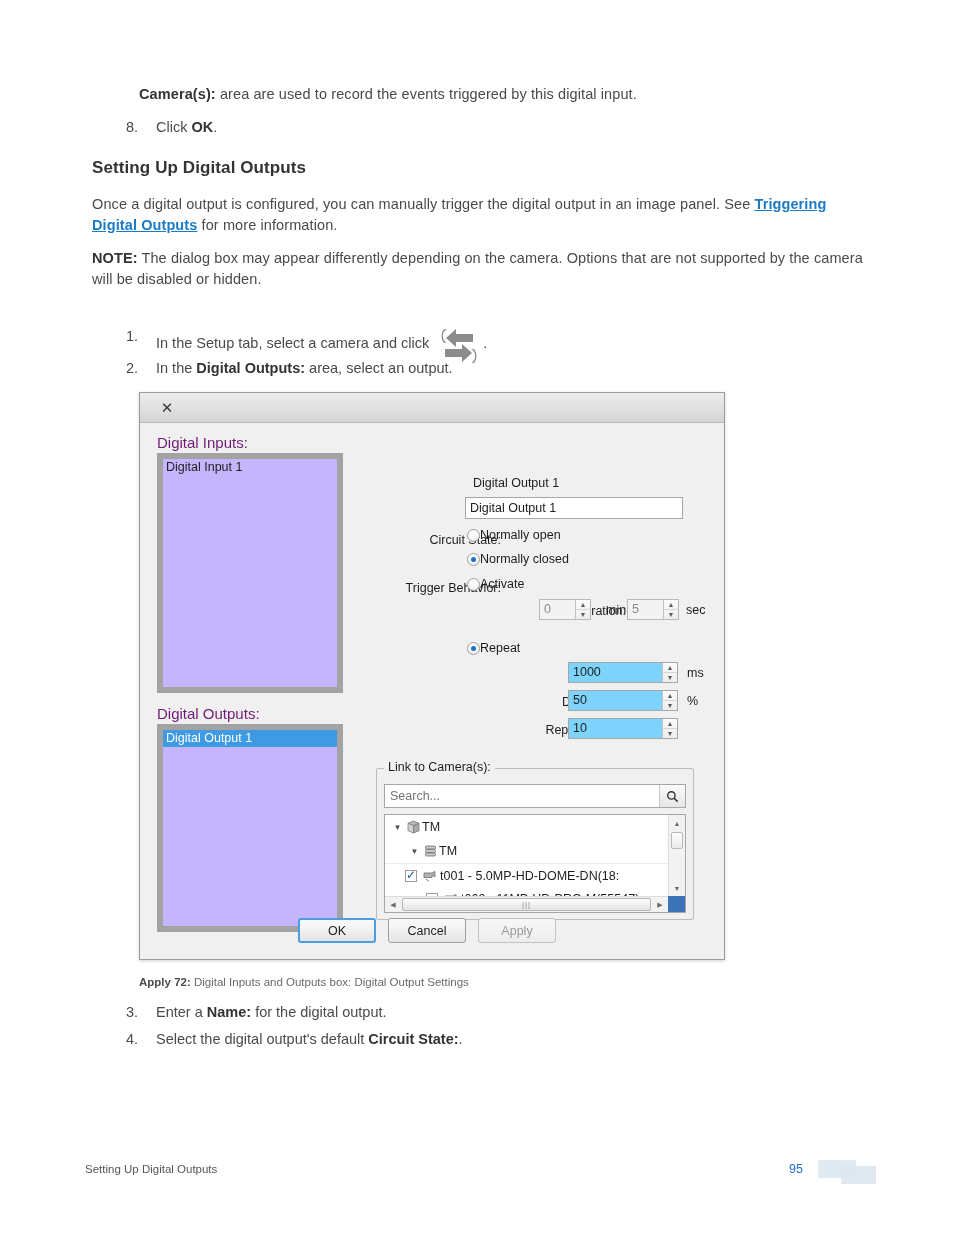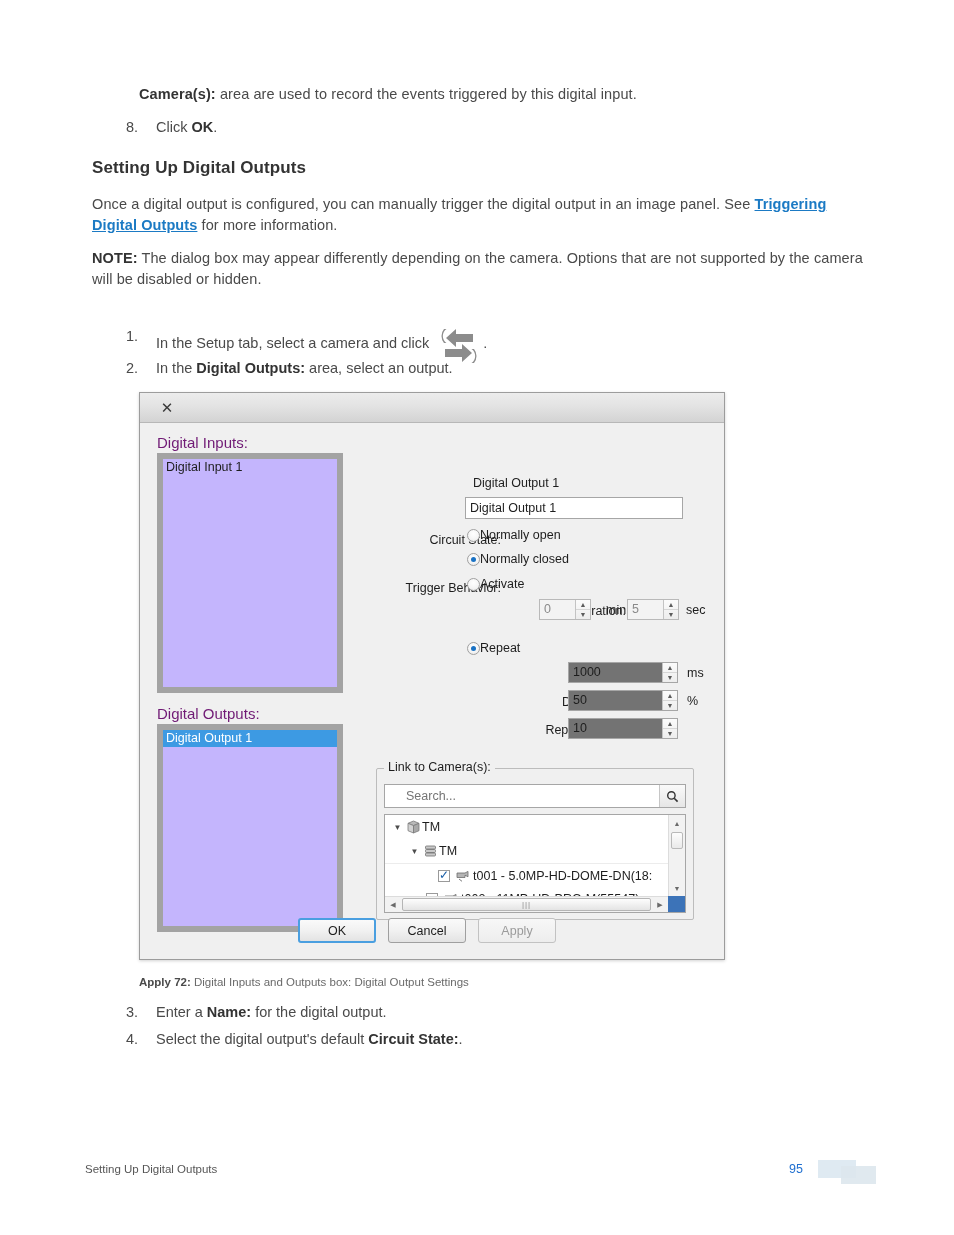--- a/index.html
+++ b/index.html
@@ -172,21 +172,21 @@
 
   .r-open   { left: 327px; top: 105px; }
   .r-closed { left: 327px; top: 129px; }
   .r-act    { left: 327px; top: 154px; }
   .r-pulse  { left: 327px; top: 218px; }
 
   .dur-label { left: 420px; top: 181px; width: 66px; }
   .spin {
     position: absolute;
     height: 21px;
-    background: #737373;
+    background: #7dd3fc;
     border: 1px solid #a6a6a6;
     display: flex;
     align-items: stretch;
   }
   .spin .val {
     flex: 1;
     font-size: 12.5px;
     line-height: 19px;
     padding-left: 4px;
     color: #1d1d1d;
@@ -249,21 +249,21 @@
     border: 1px solid #a6a6a6;
     background: #ffffff;
   }
   .search-wrap input {
     flex: 1;
     border: 0;
     outline: none;
     font-family: "Liberation Sans", sans-serif;
     font-size: 12.5px;
     color: #737373;
-    padding: 0 21px;
+    padding: 0 5px;
     background: transparent;
   }
   .search-btn {
     width: 26px;
     border-left: 1px solid #c6c6c6;
     background: linear-gradient(to bottom, #fafafa, #e6e6e6);
     display: flex; align-items: center; justify-content: center;
   }
   .tree {
     position: absolute;
@@ -567,21 +567,21 @@
             <span class="tree-ico">
               <svg width="13" height="14" viewBox="0 0 13 14">
                   <rect x="1.5" y="2" width="10" height="3" rx="1" fill="#c9c9c9" stroke="#6f6f6f" stroke-width="0.8"></rect>
                   <rect x="1.5" y="5.5" width="10" height="3" rx="1" fill="#c9c9c9" stroke="#6f6f6f" stroke-width="0.8"></rect>
                   <rect x="1.5" y="9" width="10" height="3" rx="1" fill="#c9c9c9" stroke="#6f6f6f" stroke-width="0.8"></rect>
                 </svg>
             </span>
             <span class="tree-label">TM</span>
           </div>
 
-          <div class="tree-row sep" style="padding-left:53px">
+          <div class="tree-row sep" style="padding-left:20px">
             <span class="tree-check checked"></span>
             <span class="tree-ico">
               <svg width="16" height="12" viewBox="0 0 16 12">
                   <path d="M1 3 h8 l3 -1.6 v5.4 l-3 -1.6 v2.3 h-8 z" fill="#b5b5b5" stroke="#6d6d6d" stroke-width="0.8" stroke-linejoin="round"></path>
                   <line x1="3" y1="9" x2="6" y2="11.3" stroke="#6d6d6d" stroke-width="0.9"></line>
                 </svg>
             </span>
             <span class="tree-label">t001 - 5.0MP-HD-DOME-DN(18:</span>
           </div>
 

